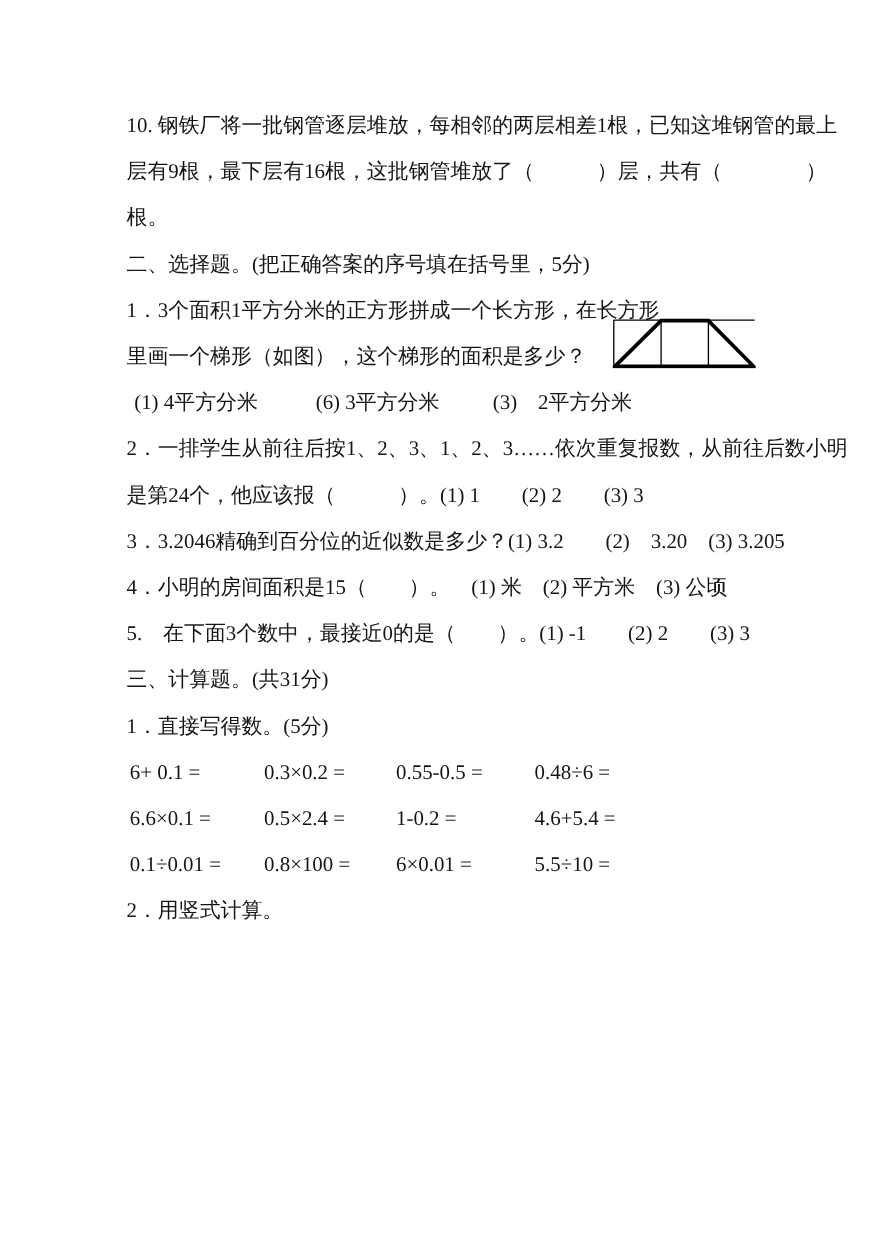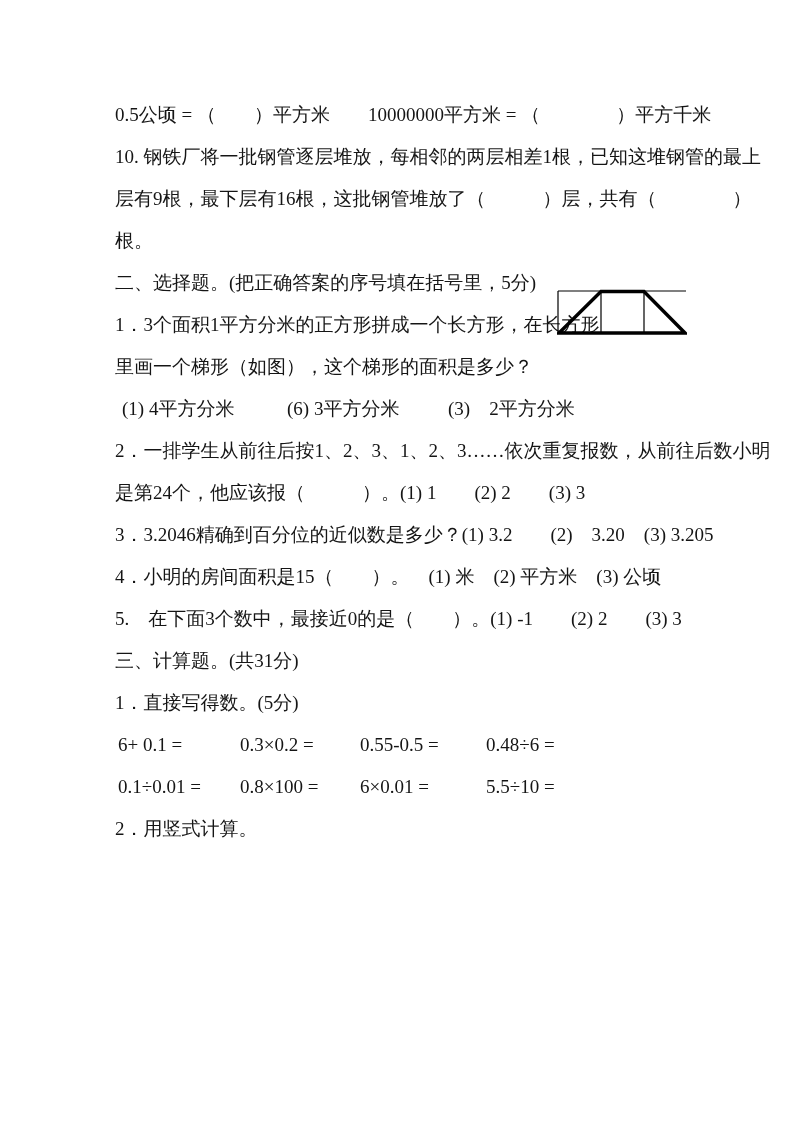--- a/index.html
+++ b/index.html
@@ -49,21 +49,20 @@
       position: absolute;
       left: 557px;
       top: 289px;
     }
   </style>
 </head>
 <body>
 
 <div class="page">
 
-  <p class="line">0.5公顷 = （　　）平方米　　10000000平方米 = （　　　　）平方千米</p>
 
   <p class="line">10. 钢铁厂将一批钢管逐层堆放，每相邻的两层相差1根，已知这堆钢管的最上</p>
   <p class="line">层有9根，最下层有16根，这批钢管堆放了（　　　）层，共有（　　　　）</p>
   <p class="line">根。</p>
 
   <p class="line">二、选择题。(把正确答案的序号填在括号里，5分)</p>
 
   <p class="line">1．3个面积1平方分米的正方形拼成一个长方形，在长方形</p>
   <p class="line">里画一个梯形（如图），这个梯形的面积是多少？</p>
 
@@ -83,20 +82,26 @@
   <p class="line">三、计算题。(共31分)</p>
   <p class="line">1．直接写得数。(5分)</p>
 
   <div class="calc-grid">
     <span class="cell">6+ 0.1 =</span>
     <span class="cell">0.3×0.2 =</span>
     <span class="cell">0.55-0.5 =</span>
     <span class="cell">0.48÷6 =</span>
   </div>
   <div class="calc-grid">
+    <span class="cell">6.6×0.1 =</span>
+    <span class="cell">0.5×2.4 =</span>
+    <span class="cell">1-0.2 =</span>
+    <span class="cell">4.6+5.4 =</span>
+  </div>
+  <div class="calc-grid">
     <span class="cell">0.1÷0.01 =</span>
     <span class="cell">0.8×100 =</span>
     <span class="cell">6×0.01 =</span>
     <span class="cell">5.5÷10 =</span>
   </div>
 
   <p class="line">2．用竖式计算。</p>
 
 
   <svg class="figure" width="130" height="46" viewBox="0 0 130 46">

